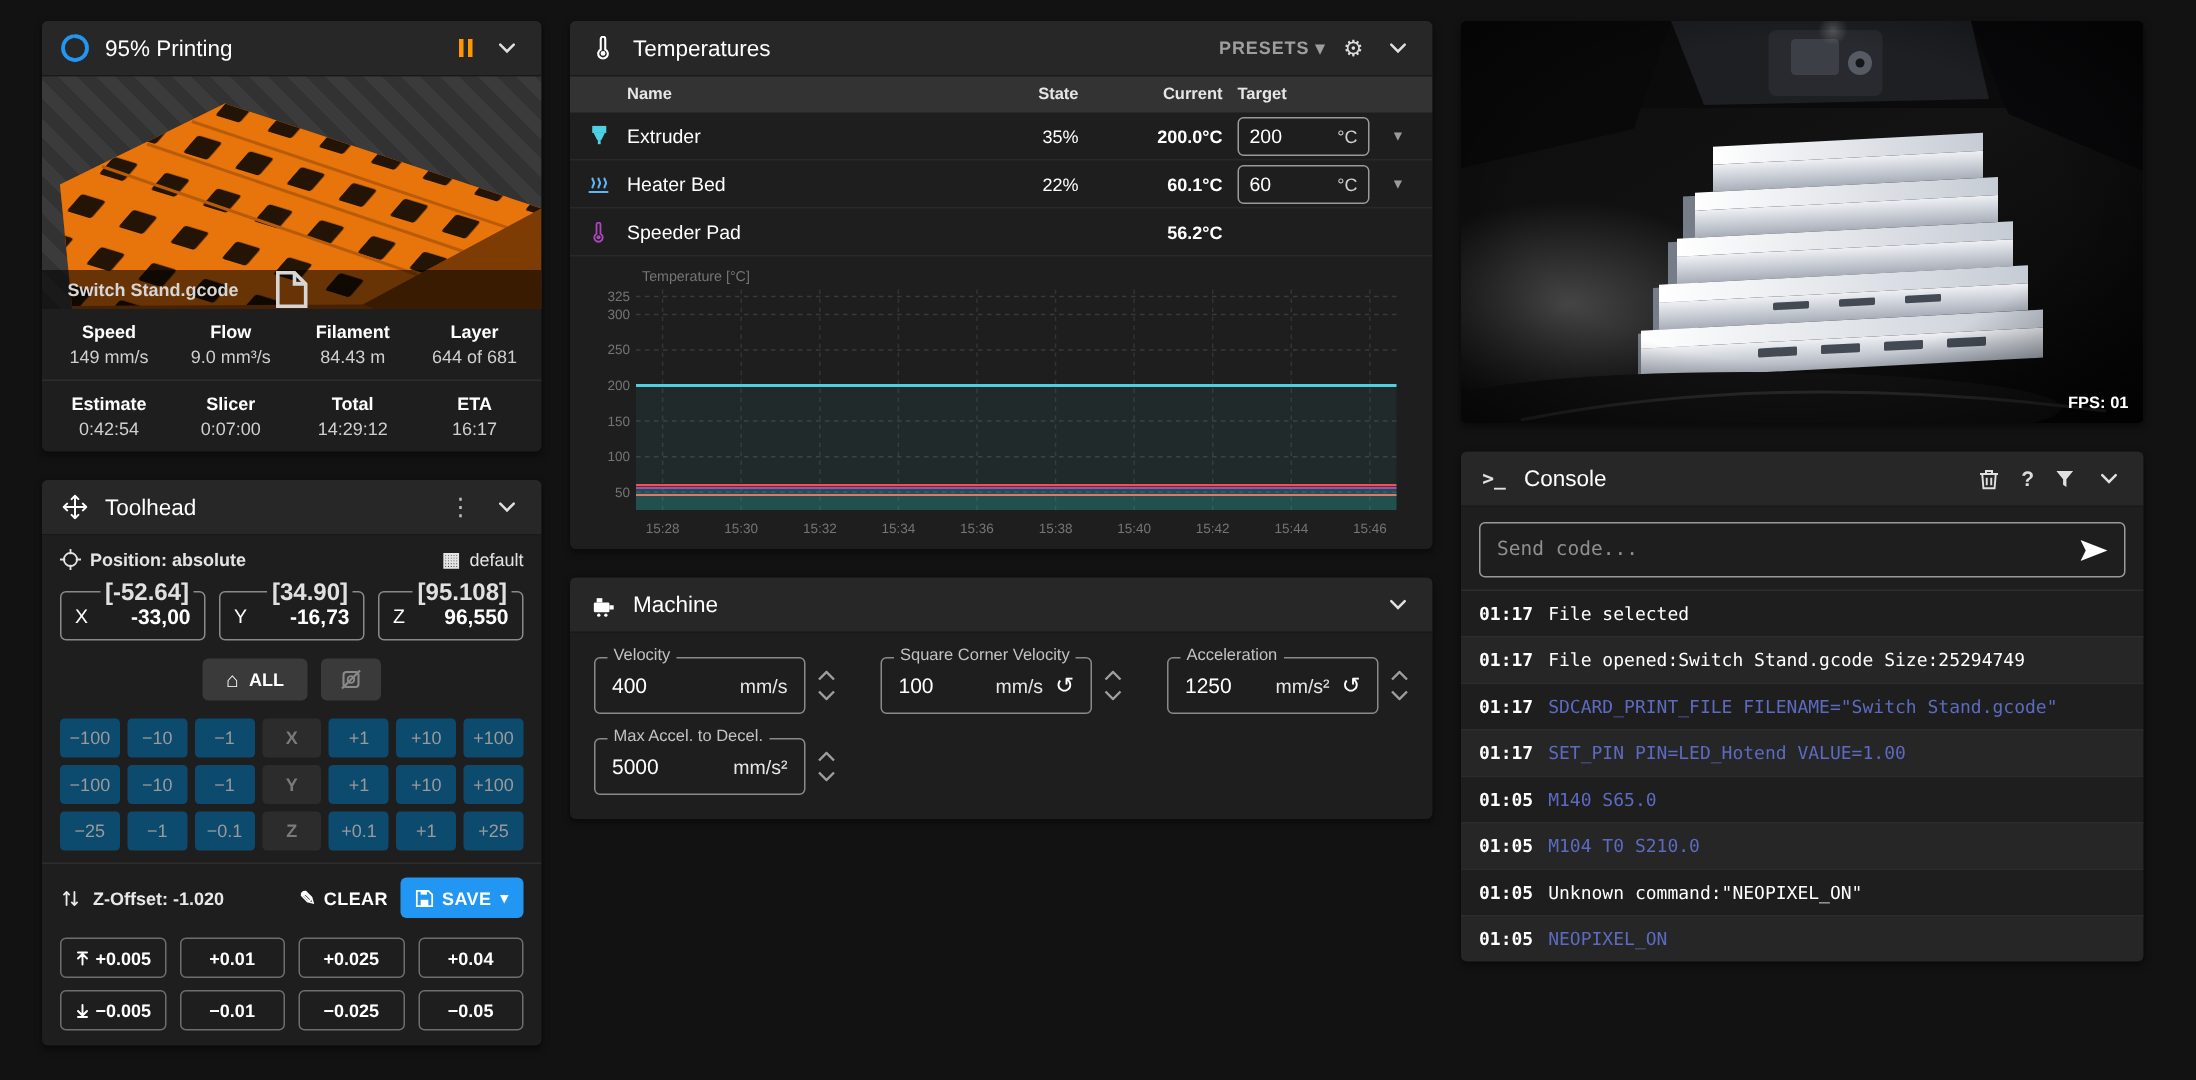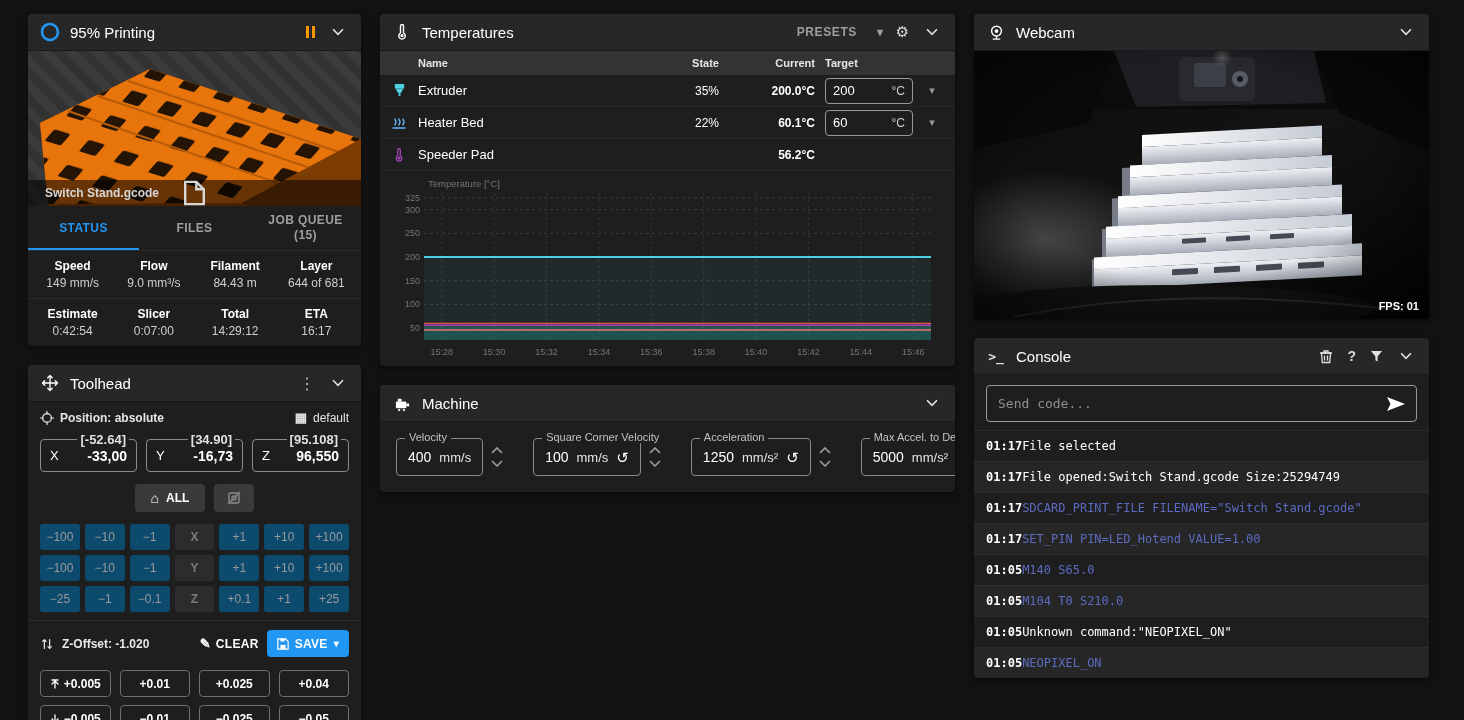--- a/index.html
+++ b/index.html
@@ -26,73 +26,73 @@
   .stats-row{display:grid;grid-template-columns:repeat(4,1fr);padding:8px 4px}
   .stats-row+.stats-row{border-top:1px solid #2d2d2d}
   .stat{text-align:center}
   .stat .sl{font-size:12px;font-weight:700;color:#fff}
   .stat .sv{font-size:12px;color:#cfcfcf;margin-top:3px}
   
   .pos-row{display:flex;align-items:center;padding:8px 12px 4px;font-size:12px;font-weight:700;color:#e4e4e4;gap:6px}
   .pos-row .ricon{margin-left:auto}
   .axis-row{display:flex;gap:9px;padding:10px 12px 8px}
   .axis-field{position:relative;flex:1;border:1px solid #8a8a8a;border-radius:4px;height:33px;display:flex;align-items:center;padding:0 9px;background:#1e1e1e;cursor:text}
-  .axis-limit{position:absolute;top:-8px;right:7px;background:#1e1e1e;padding:0 3px;font-size:13px;font-weight:700;color:#e0e0e0}
+  .axis-limit{position:absolute;top:-8px;right:7px;background:#1e1e1e;padding:0 3px;font-size:16px;font-weight:700;color:#e0e0e0}
   .axis-name{font-size:13px;color:#fff}
   .axis-value{flex:1;text-align:right;font-size:14px;font-weight:700;color:#fff}
   .home-row{display:flex;gap:9px;justify-content:center;padding:4px 12px 8px}
   .btn-gray{background:#3a3a3a;border:none;border-radius:4px;height:28px;padding:0 16px;display:inline-flex;align-items:center;gap:7px;font-family:inherit;font-size:12px;font-weight:700;color:#fff;cursor:pointer}
   .btn-gray.dim{color:#8a8a8a;padding:0 12px}
   .jog{display:flex;flex-direction:column;gap:5px;padding:4px 12px}
   .jog-row{display:grid;grid-template-columns:repeat(7,1fr);gap:5px}
   .jog-btn{background:#0c4a6e;border:none;border-radius:3px;height:26px;display:flex;align-items:center;justify-content:center;font-family:inherit;font-size:12px;color:#9a9a9a;cursor:pointer}
   .jog-ax{background:#2c2c2c;border-radius:3px;height:26px;display:flex;align-items:center;justify-content:center;font-size:12px;color:#7a7a7a;font-weight:700}
   .zoff-row{display:flex;align-items:center;gap:8px;padding:9px 12px;margin-top:4px;border-top:1px solid #2d2d2d;font-size:12px;font-weight:700;color:#e8e8e8}
   .btn-text{background:none;border:none;color:#fff;font-family:inherit;font-size:12px;font-weight:700;display:inline-flex;align-items:center;gap:5px;cursor:pointer;letter-spacing:.3px}
   .btn-blue{background:#2196f3;border:none;border-radius:4px;height:27px;padding:0 10px;display:inline-flex;align-items:center;gap:6px;color:#fff;font-family:inherit;font-size:12px;font-weight:700;cursor:pointer;letter-spacing:.3px}
   .offset-grid{display:grid;grid-template-columns:repeat(4,1fr);gap:9px;padding:4px 12px}
   .offset-grid.last{padding-bottom:10px}
   .offset-btn{border:1px solid #6e6e6e;background:transparent;border-radius:4px;height:27px;display:flex;align-items:center;justify-content:center;gap:4px;font-family:inherit;font-size:12px;font-weight:600;color:#fff;cursor:pointer}
   
-  .presets-btn{background:none;border:none;color:#9e9e9e;font-family:inherit;font-size:12px;font-weight:700;letter-spacing:.6px;display:inline-flex;align-items:center;gap:20px;cursor:pointer}
+  .presets-btn{background:none;border:none;color:#9e9e9e;font-family:inherit;font-size:12px;font-weight:700;letter-spacing:.6px;display:inline-flex;align-items:center;gap:4px;cursor:pointer}
   .temp-head{display:grid;grid-template-columns:38px 1fr 64px 96px 100px 34px;align-items:center;background:#333;height:24px;font-size:11px;font-weight:700;color:#e6e6e6;padding-right:6px}
   .temp-head .h-state,.temp-head .h-current{text-align:right}
   .temp-head .h-target{padding-left:10px}
   .temp-row{display:grid;grid-template-columns:38px 1fr 64px 96px 100px 34px;align-items:center;min-height:32px;border-bottom:1px solid #292929;padding-right:6px}
   .temp-row .cicon{display:flex;justify-content:center}
   .temp-row .tname{font-size:13px;font-weight:400;color:#fff}
   .temp-row .tstate,.temp-row .tcur{font-size:12px;color:#fff;text-align:right}
   .temp-row .tcur{font-weight:700}
   .target-box{margin-left:10px;border:1px solid #9a9a9a;border-radius:4px;height:26px;display:flex;align-items:center;padding:0 7px;gap:4px;width:88px;background:#1e1e1e}
   .target-box input{width:34px;background:transparent;border:none;outline:none;color:#fff;font-family:inherit;font-size:13px}
   .target-box .unit{font-size:12px;color:#d0d0d0;margin-left:auto}
   .tcaret{background:none;border:none;color:#9a9a9a;cursor:pointer;font-size:11px;text-align:center}
   .chart-wrap{padding:6px 10px 4px 6px}
   
-  .machine-grid{display:grid;grid-template-columns:1fr 1fr 1fr 1fr;gap:16px 30px;padding:16px 16px 16px}
+  .machine-grid{display:grid;grid-template-columns:1fr 1fr 1fr;gap:16px 30px;padding:16px 16px 16px}
   .mfield-wrap{display:flex;align-items:center;gap:8px}
   .mfield{position:relative;flex:1;border:1px solid #8a8a8a;border-radius:4px;height:38px;display:flex;align-items:center;padding:0 11px;gap:8px;cursor:text}
   .mlabel{position:absolute;top:-8px;left:8px;background:#1e1e1e;padding:0 4px;font-size:11px;color:#c2c2c2;white-space:nowrap}
   .mvalue{flex:1;font-size:14px;color:#fff}
   .munit{font-size:13px;color:#e6e6e6}
   .reset-ic{color:#fff;font-size:15px;line-height:1;cursor:pointer}
   .stepper{display:flex;flex-direction:column;gap:6px;color:#9e9e9e}
   .stepper span{display:flex;cursor:pointer}
   
   .cam-wrap{position:relative;height:268px;background:#000}
   .cam-wrap svg{position:absolute;inset:0;width:100%;height:100%}
   .fps{position:absolute;right:10px;bottom:7px;font-size:11px;font-weight:700;color:#fff}
   
   .console-input-wrap{padding:10px 12px 8px}
   .console-input{border:1px solid #9a9a9a;border-radius:4px;height:37px;display:flex;align-items:center;padding:0 11px;gap:8px}
   .console-input input{flex:1;background:transparent;border:none;outline:none;color:#fff;font-family:"DejaVu Sans Mono",monospace;font-size:13px}
   .console-input input::placeholder{color:#8f8f8f}
   .send-btn{background:none;border:none;color:#fff;cursor:pointer;display:flex}
   .console-lines{font-family:"DejaVu Sans Mono",monospace;font-size:12px}
-  .console-line{display:flex;padding:8px 12px;border-top:1px solid #2c2c2c;align-items:baseline}
+  .console-line{display:flex;gap:10px;padding:8px 12px;border-top:1px solid #2c2c2c;align-items:baseline}
   .console-line:nth-child(even){background:#262626}
   .console-line .time{font-weight:700;color:#fff;flex:0 0 auto}
   .console-line .msg{color:#fff;word-break:break-all}
   .console-line.command .msg{color:#5c6bc0}
   svg{display:block}
 </style>
 </head>
 <body>
 
 <div class="page">
@@ -143,32 +143,20 @@
           <span>
             <svg width="12" height="14" viewBox="0 0 12 14">
                 <path d="M1 1h6l4 4v8H1z" fill="none" stroke="#d6d6d6" stroke-width="1.3"></path>
                 <path d="M7 1v4h4" fill="none" stroke="#d6d6d6" stroke-width="1.3"></path>
               </svg>
           </span>
           <span>Switch Stand.gcode</span>
         </div>
       </div>
 
-      <div class="tabs">
-        <button class="tab active">
-          <span>STATUS</span>
-        </button>
-        <button class="tab">
-          <span>FILES</span>
-        </button>
-        <button class="tab">
-          <span>JOB QUEUE</span>
-          <span>(15)</span>
-        </button>
-      </div>
 
       <div class="stats-row">
 
           <div class="stat">
             <div class="sl">Speed</div>
             <div class="sv">149 mm/s</div>
           </div>
 
           <div class="stat">
             <div class="sl">Flow</div>
@@ -613,38 +601,20 @@
               </span>
           </div>
         </div>
       </div>
     </section>
   </div>
 
   <div class="col">
 
     <section class="panel">
-      <header class="panel-header">
-        <span class="hicon">
-          <svg width="17" height="17" viewBox="0 0 18 18">
-              <circle cx="9" cy="7.5" r="5.2" fill="none" stroke="#fff" stroke-width="1.5"></circle>
-              <circle cx="9" cy="7.5" r="2" fill="#fff"></circle>
-              <path d="M5 16h8M9 13v3" stroke="#fff" stroke-width="1.5"></path>
-            </svg>
-        </span>
-        <span class="panel-title">Webcam</span>
-        <span class="spacer"></span>
-        <button class="hbtn">
-          <span class="chev">
-            <svg width="18" height="18" viewBox="0 0 24 24">
-                <path d="M6 9l6 6 6-6" stroke="#e0e0e0" stroke-width="2.2" fill="none" stroke-linecap="round"></path>
-              </svg>
-          </span>
-        </button>
-      </header>
 
       <div class="cam-wrap">
         <svg viewBox="0 0 455 268" preserveAspectRatio="none">
           <defs>
             <linearGradient id="wbg" x1="0" y1="0" x2="1" y2="1">
               <stop offset="0" stop-color="#0c0c0c"></stop>
                 <stop offset="0.5" stop-color="#131313"></stop>
                 <stop offset="1" stop-color="#050505"></stop>
             </linearGradient>
             <linearGradient id="stepTop" x1="0" y1="0" x2="1" y2="0">

